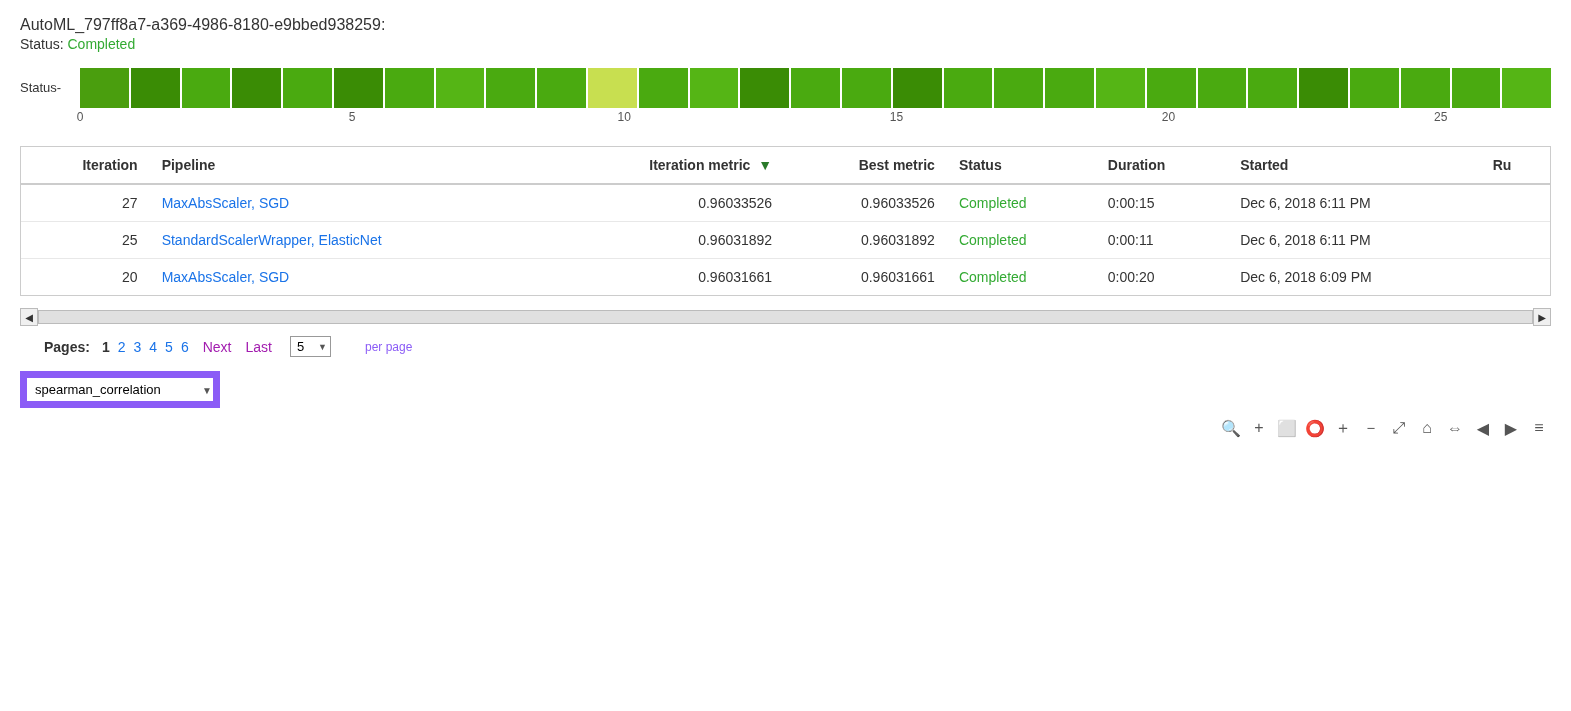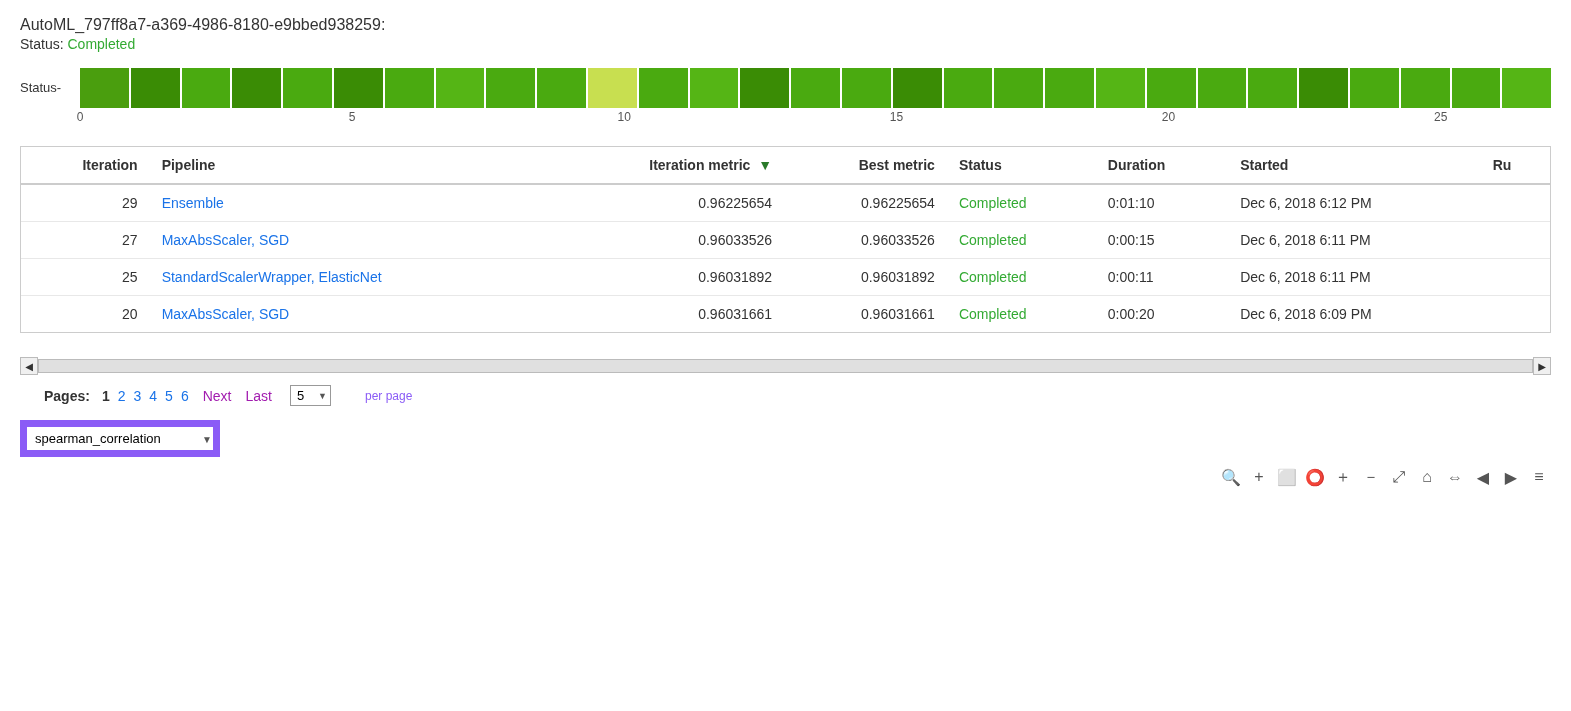--- a/index.html
+++ b/index.html
@@ -68,21 +68,21 @@
       position: absolute;
       font-size: 12px;
       color: #555;
       transform: translateX(-50%);
     }
 
     
     .table-wrapper {
       border: 1px solid #ccc;
       overflow-x: auto;
-      margin-bottom: 24px;
+      margin-bottom: 12px;
     }
 
     table {
       width: 100%;
       border-collapse: collapse;
       min-width: 900px;
     }
 
     thead tr {
       border-bottom: 2px solid #ccc;
@@ -344,30 +344,20 @@
           <th>Pipeline</th>
           <th class="numeric">Iteration metric<span class="sort-arrow"> ▼</span></th>
           <th class="numeric">Best metric</th>
           <th>Status</th>
           <th>Duration</th>
           <th>Started</th>
           <th>Ru</th>
         </tr>
       </thead>
     <tbody id="table-body">
-        <tr>
-          <td class="numeric">29</td>
-          <td><a class="pipeline-link">Ensemble</a></td>
-          <td class="numeric">0.96225654</td>
-          <td class="numeric">0.96225654</td>
-          <td><span class="status-completed-cell">Completed</span></td>
-          <td>0:01:10</td>
-          <td>Dec 6, 2018 6:12 PM</td>
-          <td></td>
-        </tr>
         <tr>
           <td class="numeric">27</td>
           <td><a class="pipeline-link">MaxAbsScaler, SGD</a></td>
           <td class="numeric">0.96033526</td>
           <td class="numeric">0.96033526</td>
           <td><span class="status-completed-cell">Completed</span></td>
           <td>0:00:15</td>
           <td>Dec 6, 2018 6:11 PM</td>
           <td></td>
         </tr>

